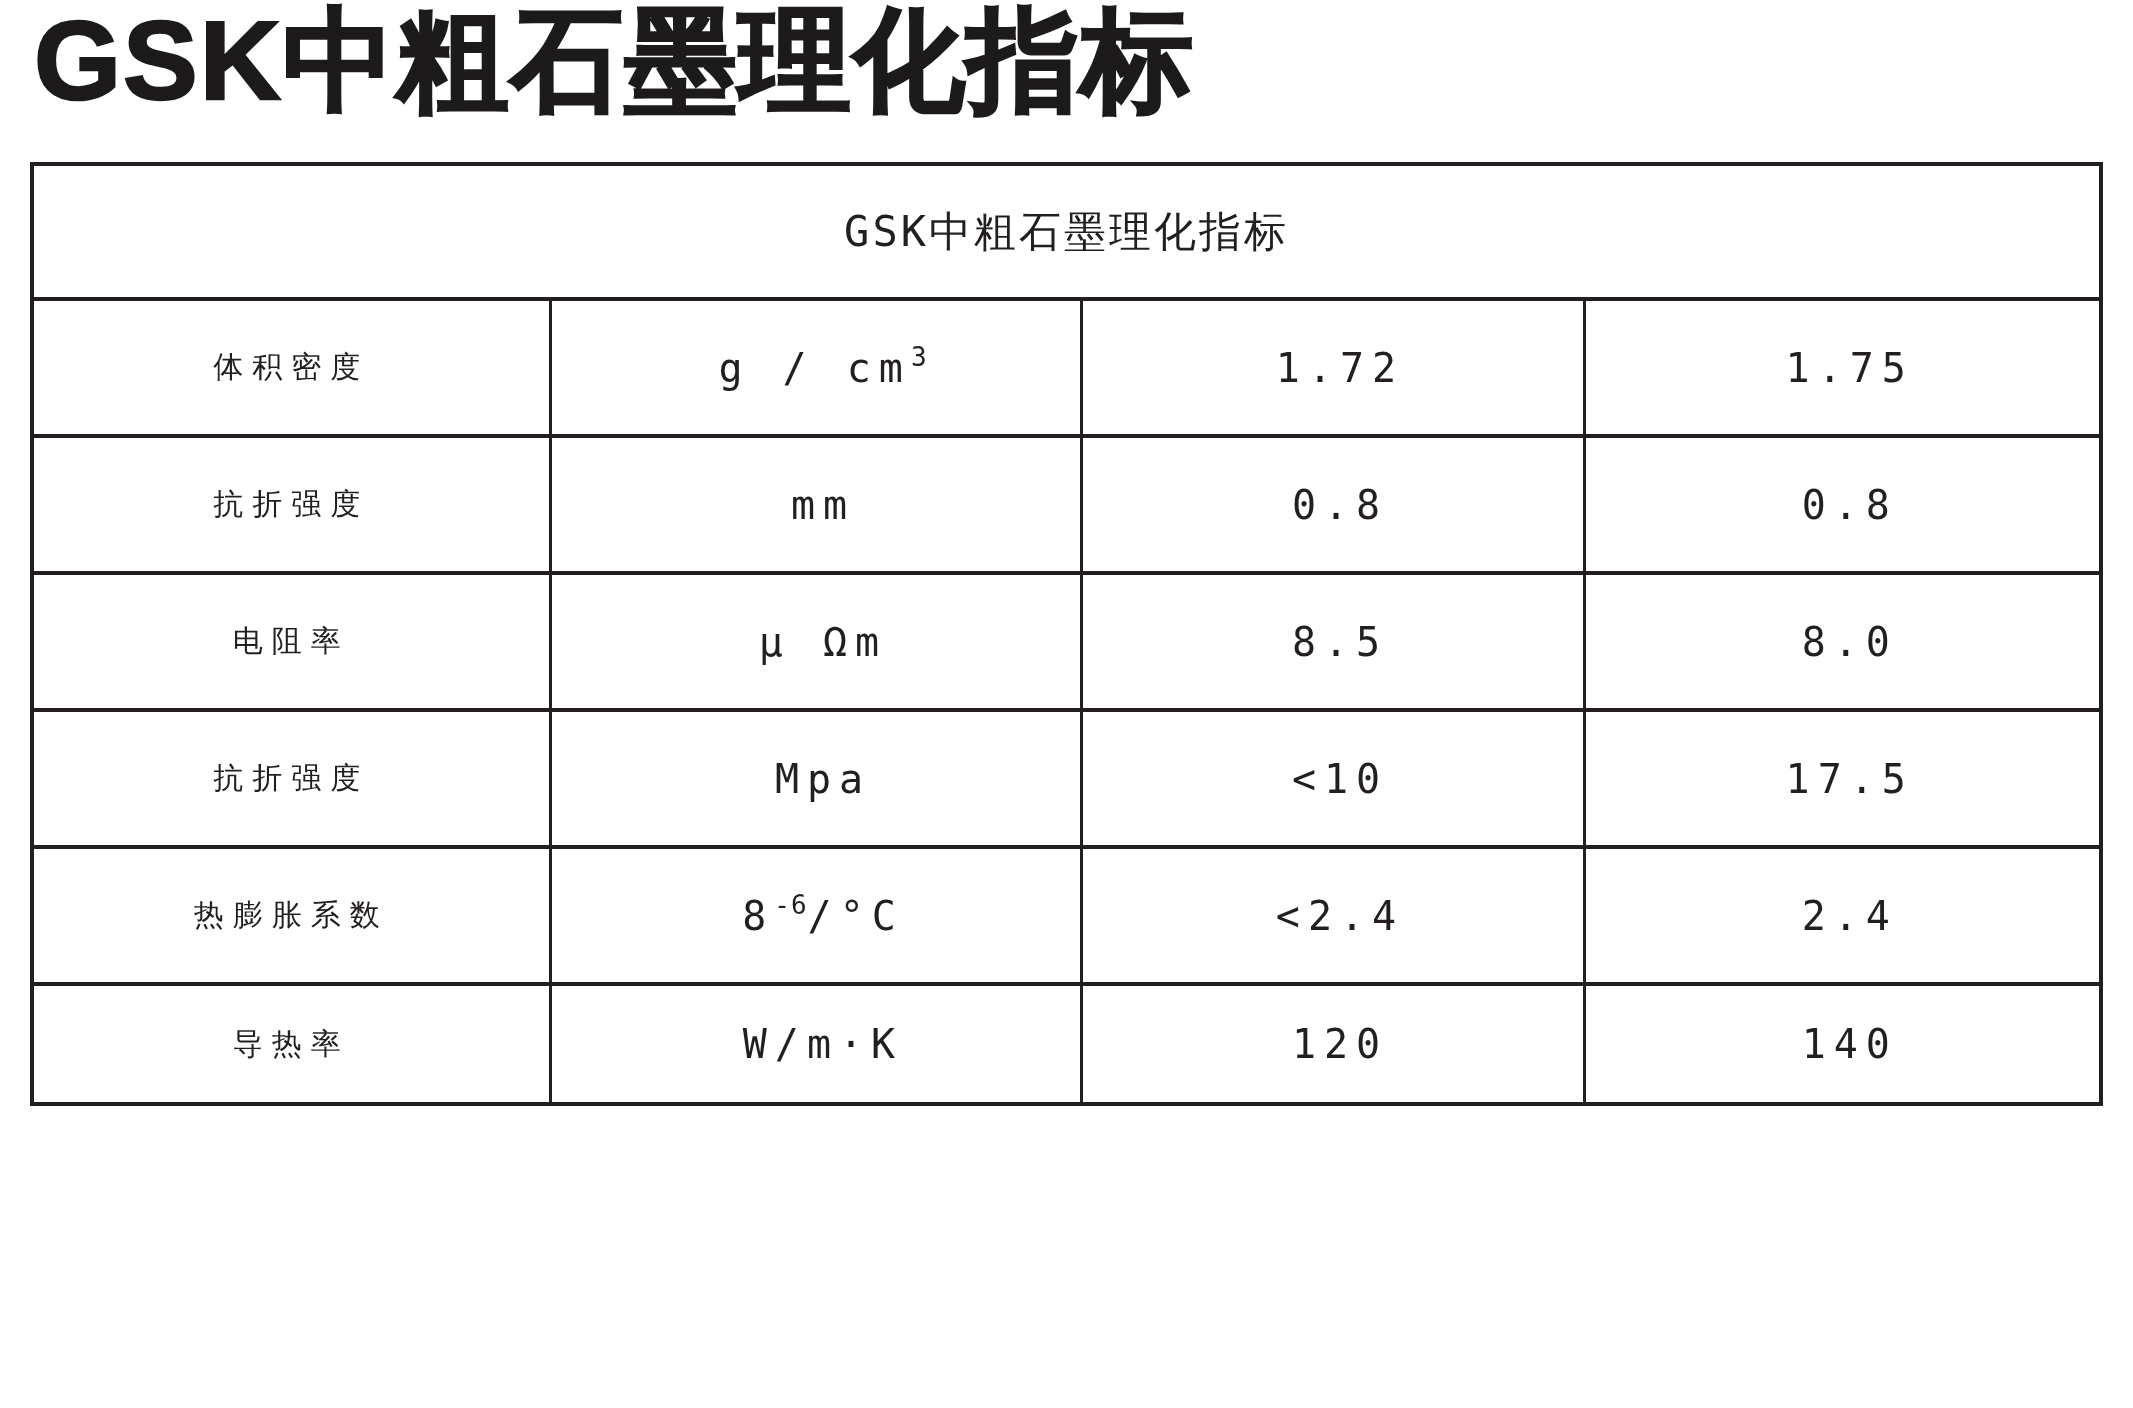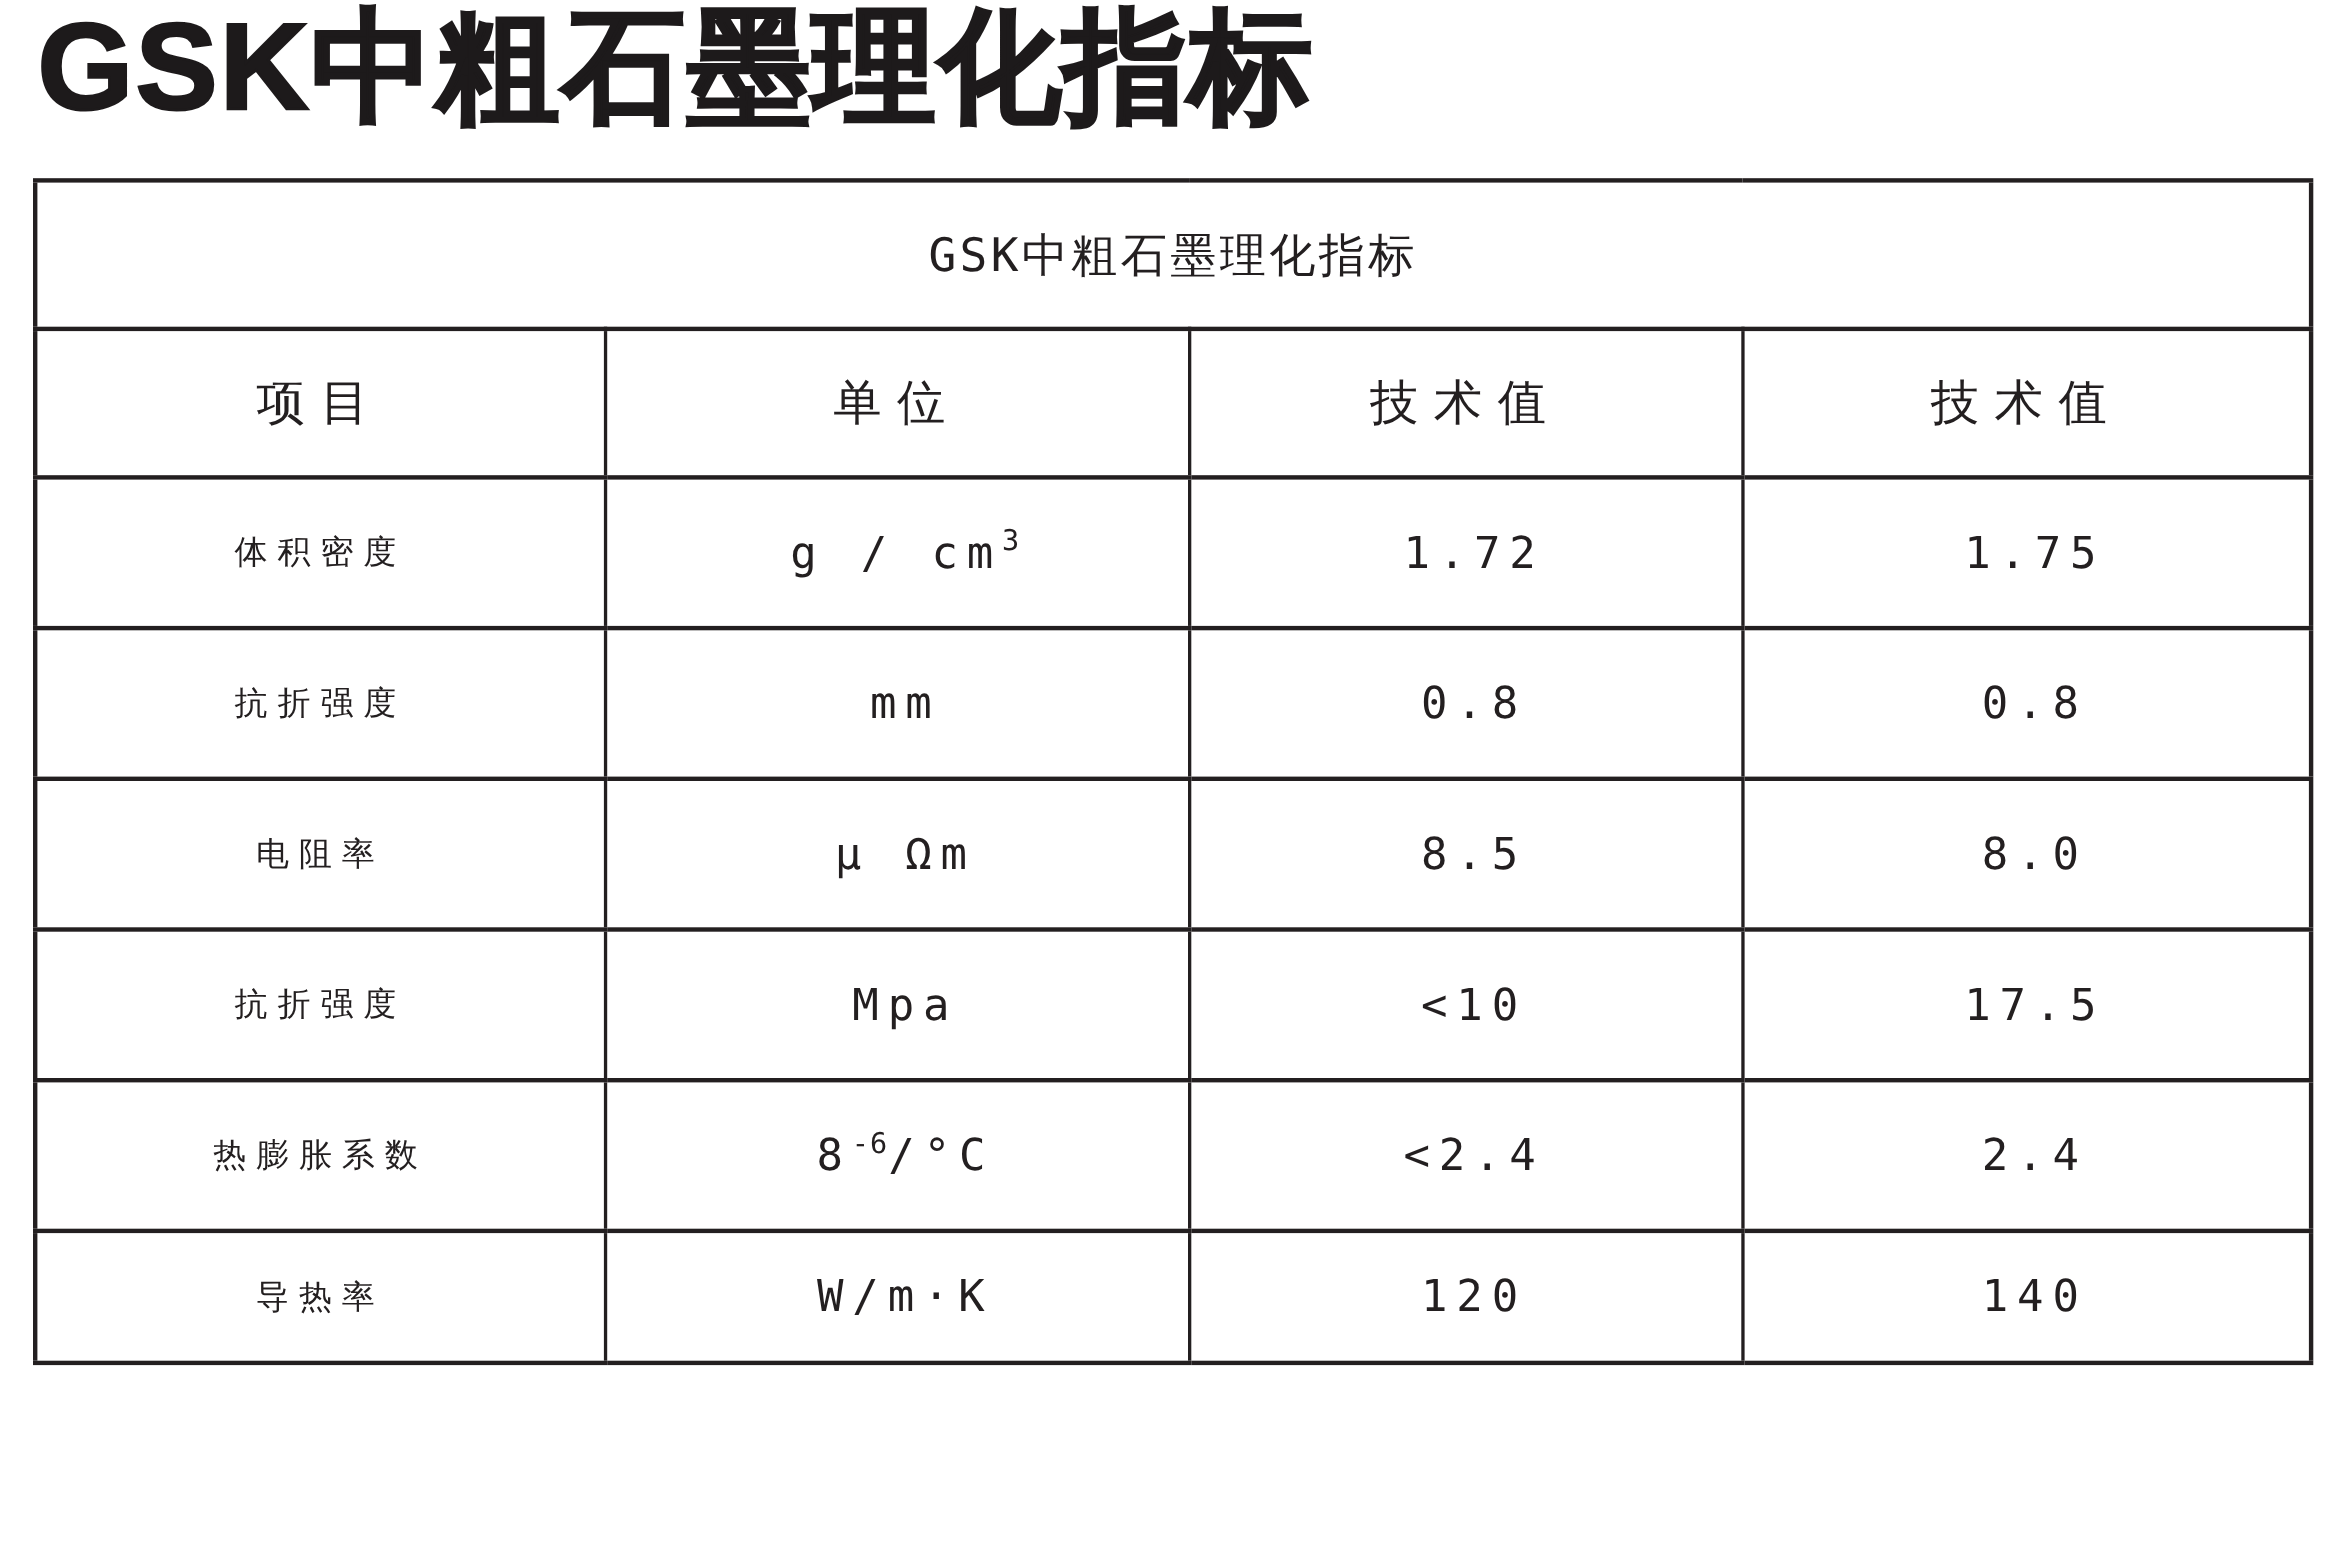--- a/index.html
+++ b/index.html
@@ -83,26 +83,20 @@
   <colgroup>
     <col style="width:518px">
     <col style="width:531px">
     <col style="width:503px">
     <col style="width:517px">
   </colgroup>
   <thead>
     <tr class="caption-row">
       <td colspan="4" class="caption-cell">GSK中粗石墨理化指标</td>
     </tr>
-    <tr class="header-row">
-      <th>项目</th>
-      <th>单位</th>
-      <th>技术值</th>
-      <th>技术值</th>
-    </tr>
   </thead>
   <tbody>
     <tr class="data-row">
       <td class="item-cell">体积密度</td>
       <td class="unit-cell"><span>g / cm</span><sup>3</sup></td>
       <td class="value-cell">1.72</td>
       <td class="value-cell">1.75</td>
     </tr>
     <tr class="data-row">
       <td class="item-cell">抗折强度</td>

